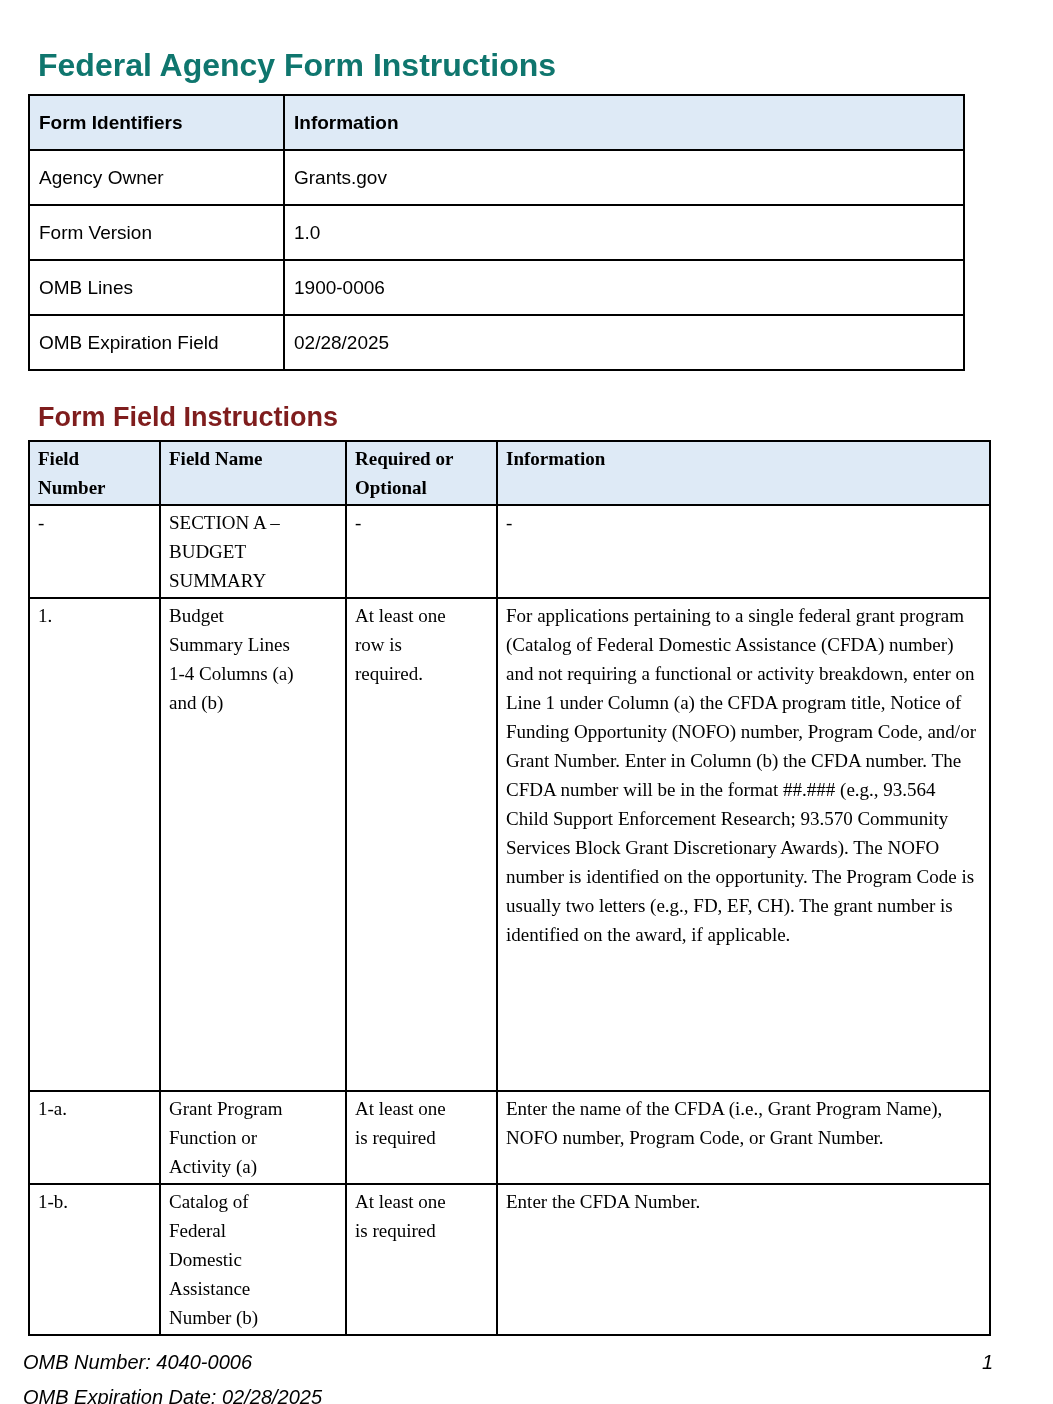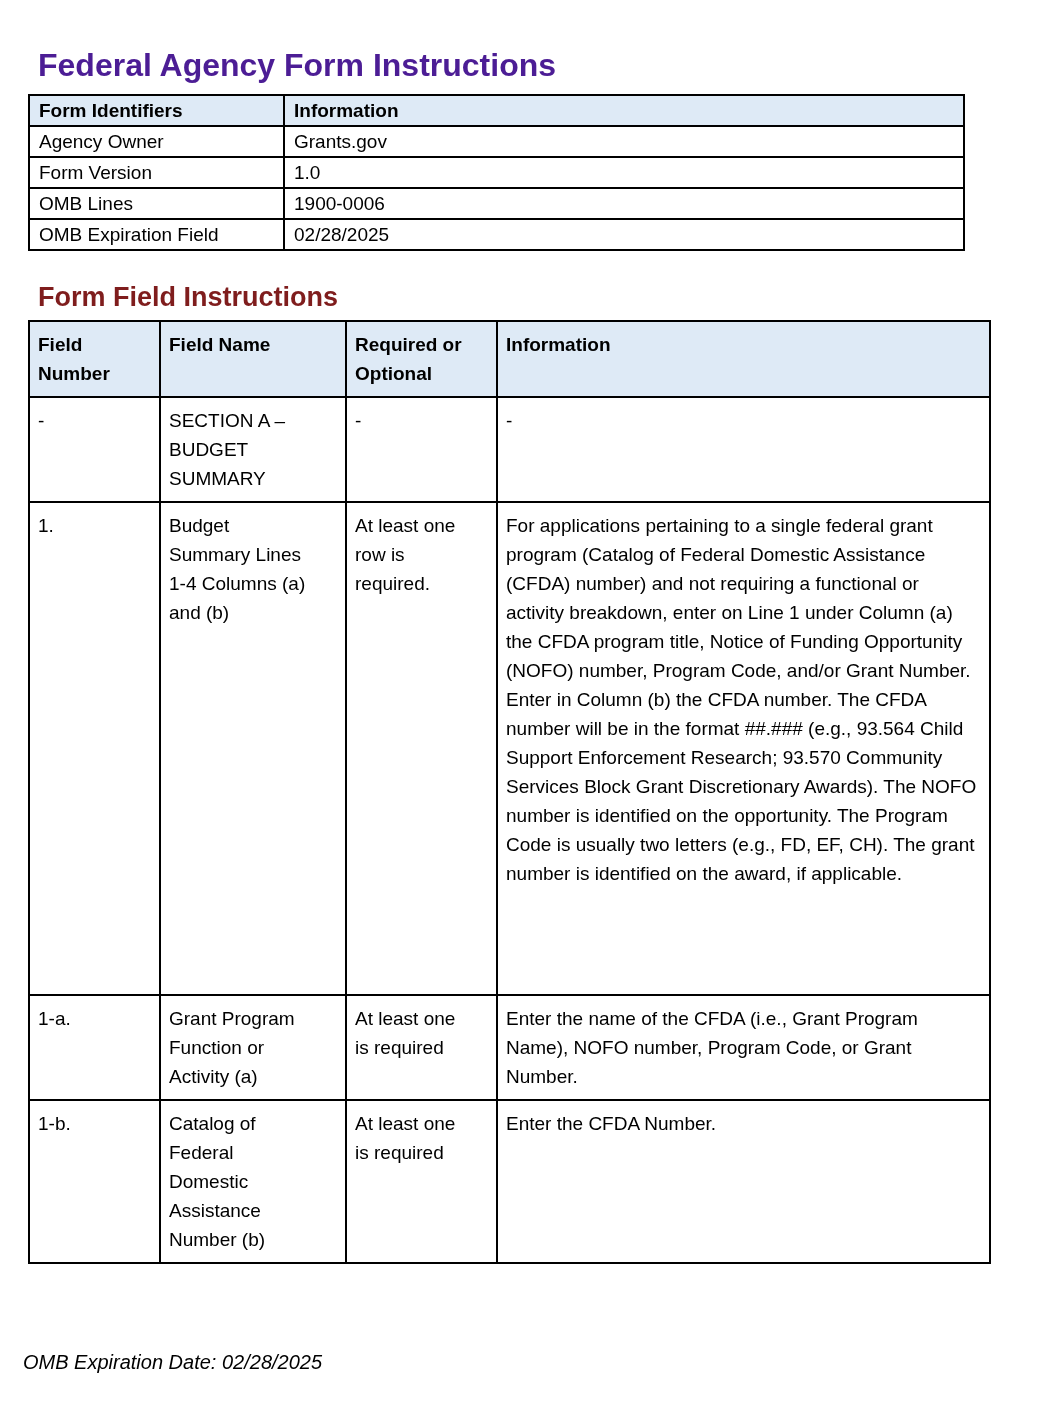--- a/index.html
+++ b/index.html
@@ -11,54 +11,54 @@
     position: relative;
     overflow: hidden;
   }
   .page { position: relative; width: 1053px; height: 1404px; }
 
   h1.doc-title {
     margin: 46px 16px 10px 38px;
     font-size: 32px;
     line-height: 38px;
     font-weight: bold;
-    color: #4c1d95;
+    color: #0f766e;
   }
   h2.section-title {
     margin: 30px 0 7px 38px;
     font-size: 27px;
     line-height: 32px;
     font-weight: bold;
     color: #7f1d1d;
   }
 
   table { border-collapse: collapse; table-layout: fixed; margin-left: 28px; }
   th, td {
     border: 2px solid #000000;
     font-size: 19px;
     line-height: 29px;
     text-align: left;
     vertical-align: top;
-    padding: 0 9px;
+    padding: 12px 9px;
     overflow: hidden;
   }
   th { background: #DEEAF6; font-weight: bold; }
   td { font-weight: normal; white-space: pre-line; }
 
   .t1 { width: 935px; }
   .t1 col.c1 { width: 255px; }
   .t1 col.c2 { width: 680px; }
   .t1 tr { height: 30px; }
 
   .t2 { width: 961px; }
   .t2 col.c1 { width: 131px; }
   .t2 col.c2 { width: 186px; }
   .t2 col.c3 { width: 151px; }
   .t2 col.c4 { width: 493px; }
-  .t2 th, .t2 td { padding: 8px 8px; }
+  .t2 th, .t2 td { padding: 2px 8px; font-family: Liberation Serif, serif; }
   .t2 thead tr { height: 64px; }
   .t2 .rh-section { height: 90px; }
   .t2 .rh-row1 { height: 493px; }
   .t2 .rh-row1a { height: 83px; }
   .t2 .rh-row1b { height: 150px; }
 
   .footer {
     position: absolute;
     left: 23px;
     top: 1299px;
@@ -161,18 +161,22 @@
 Assistance
 Number (b)</td>
         <td>At least one
 is required</td>
         <td>Enter the CFDA Number.</td>
       </tr>
     </tbody>
   </table>
 
   <div class="footer">
+    <div class="footer-line1">
+      <span>OMB Number: 4040-0006</span>
+      <span>1</span>
+    </div>
     <div class="footer-line2">
       <span>OMB Expiration Date: 02/28/2025</span>
     </div>
   </div>
 
 </div>
 
 </body></html>

